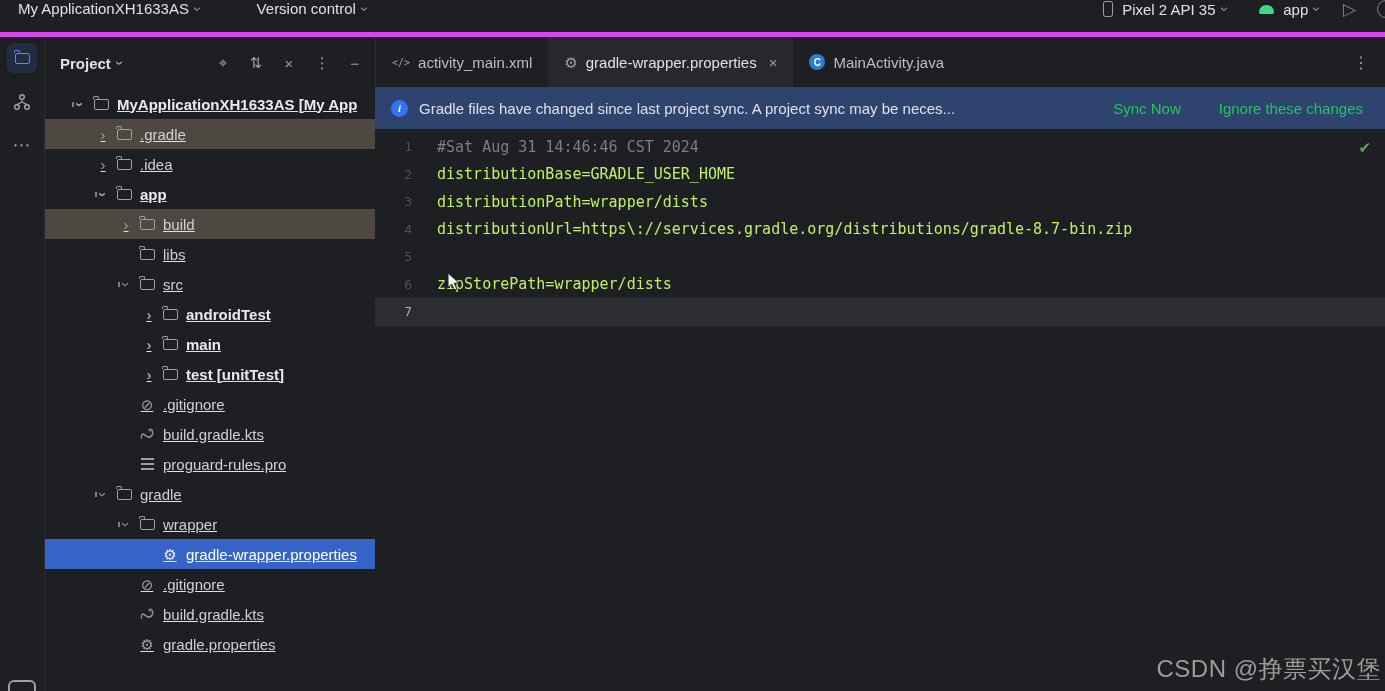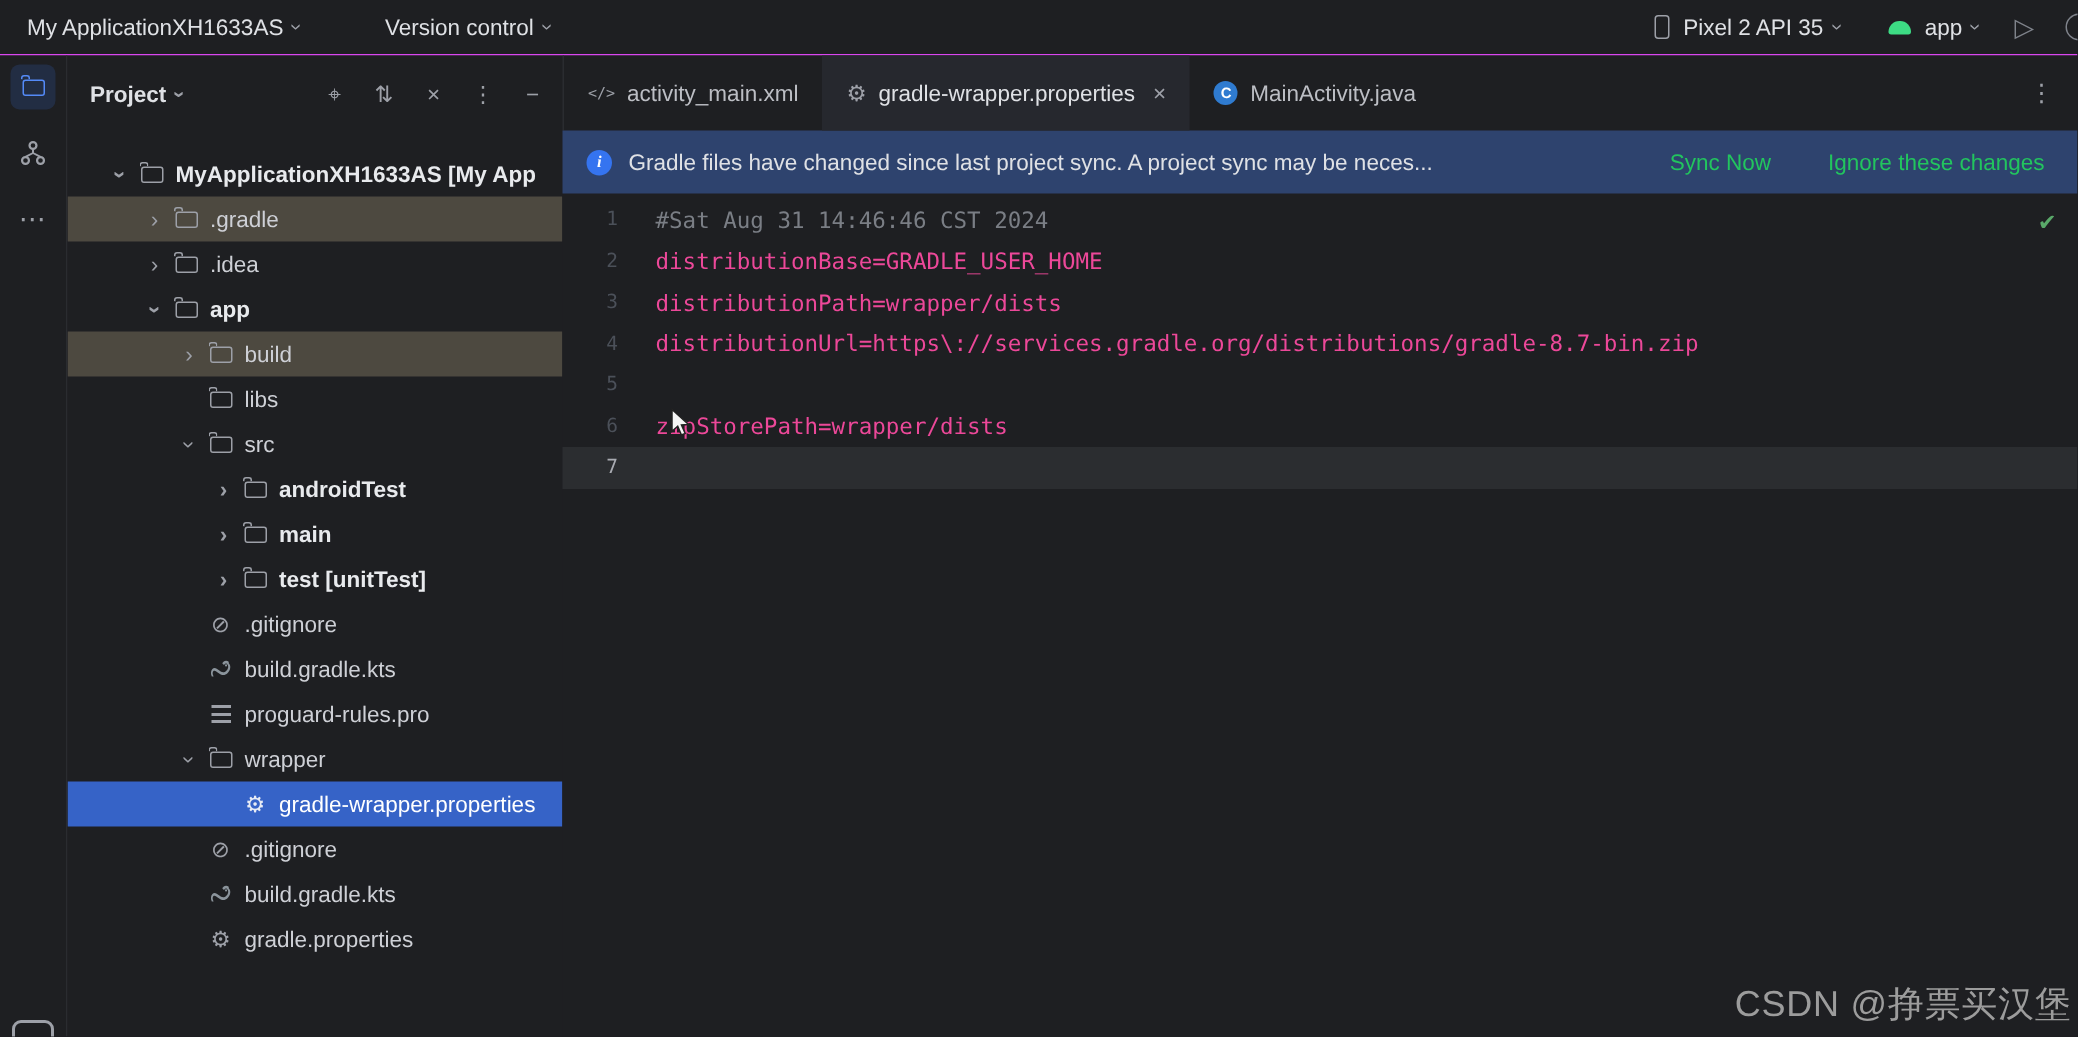--- a/index.html
+++ b/index.html
@@ -2,22 +2,22 @@
 <html><head>
 <meta charset="utf-8">
 <style>
   html,body{margin:0;padding:0;}
   body{
     width:1385px;height:691px;position:relative;overflow:hidden;
     background:#1e1f22;color:#dfe1e5;
     font-family:"Liberation Sans",sans-serif;font-size:15px;
   }
   
-  .titlebar{position:absolute;left:0;top:0;width:100%;height:37px;display:flex;align-items:center;
-    background:#1e1f22;border-bottom:1px solid #d946ef;box-sizing:border-box;}
+  .titlebar{position:absolute;left:0;top:0;width:100%;height:37px;display:flex;align-items:flex-start;
+    background:#1e1f22;border-bottom:5px solid #d946ef;box-sizing:border-box;}
   .tb-left{display:flex;align-items:center;padding-left:18px;}
   .tb-item{display:flex;align-items:center;gap:7px;cursor:pointer;}
   .tb-item + .tb-item{margin-left:56px;}
   .chevglyph{color:#9da0a8;font-size:14px;display:inline-flex;transform:rotate(90deg);line-height:1;}
   .tb-right{margin-left:auto;display:flex;align-items:center;gap:9px;padding-right:2px;}
   .phone-ic{width:10px;height:16px;border:1.5px solid #9da0a8;border-radius:2.5px;box-sizing:border-box;}
   .android-ic{width:15px;height:9px;background:#3ddc84;border-radius:8px 8px 2px 2px;}
   .play-ic{color:#7f838b;font-size:17px;line-height:1;margin-left:14px;}
   .clip-ic{width:18px;height:18px;border-radius:50%;border:1.5px solid #7f838b;box-sizing:border-box;margin-left:12px;margin-right:-12px;flex:none;}
   .gap14{width:14px;}
@@ -32,21 +32,21 @@
   .fold.blue, .fold.blue::before{border-color:#548af7;}
   .strip-ic{margin-top:20px;color:#9da0a8;cursor:pointer;}
   .more-glyph{font-size:18px;letter-spacing:1px;}
   .strip-bottom{position:absolute;bottom:-17px;width:28px;height:28px;border:2px solid #9da0a8;border-radius:6px;box-sizing:border-box;}
   
   .panel{position:absolute;left:45px;top:37px;width:330px;bottom:0;overflow:hidden;background:#1e1f22;}
   .panel-header{height:52px;display:flex;align-items:center;padding:0 12px 0 15px;box-sizing:border-box;}
   .panel-title{display:flex;align-items:center;gap:7px;font-weight:600;cursor:pointer;}
   .ph-icons{margin-left:auto;display:flex;align-items:center;gap:17px;color:#9da0a8;font-size:15px;}
   .ph-icons span{cursor:pointer;display:inline-flex;width:16px;justify-content:center;}
-  .tree{position:absolute;top:64px;left:0;right:0;}
+  .tree{position:absolute;top:52px;left:0;right:0;text-decoration:underline;}
   .trow{height:30px;display:flex;align-items:center;color:#ced0d6;cursor:pointer;white-space:nowrap;}
   .d0{padding-left:24px;}.d1{padding-left:47px;}.d2{padding-left:70px;}.d3{padding-left:93px;}
   .chev{width:22px;flex:none;color:#9da0a8;font-size:15px;display:flex;justify-content:center;line-height:1;}
   .chev.down{transform:rotate(90deg);}
   .chev.leafpad{visibility:hidden;}
   .ic{width:20px;flex:none;display:flex;justify-content:center;align-items:center;margin-right:6px;}
   .lbl{overflow:hidden;}
   .boldrow{font-weight:700;color:#e8eaed;}
   .hl-olive{background:#4d4940;}
   .hl-sel{background:#3663c7;color:#ffffff;}
@@ -69,21 +69,21 @@
   .banner{height:42px;background:#2e436e;display:flex;align-items:center;padding:0 10px 0 16px;box-sizing:border-box;color:#dfe1e5;}
   .infoic{width:17px;height:17px;border-radius:50%;background:#3574f0;color:#fff;font-size:11px;font-weight:700;font-style:italic;
     display:flex;align-items:center;justify-content:center;flex:none;font-family:"Liberation Serif",serif;}
   .bmsg{margin-left:11px;}
   .blinks{margin-left:auto;display:flex;gap:38px;padding-right:12px;}
   .blink{color:#22c55e;cursor:pointer;}
   .code{position:absolute;top:92px;left:0;right:0;bottom:0;padding-top:4px;
     font-family:"DejaVu Sans Mono","Liberation Mono",monospace;font-size:15px;}
   .cline{display:flex;height:27.5px;align-items:center;}
   .lnum{width:37px;flex:none;text-align:right;color:#4b5059;font-size:13px;cursor:pointer;}
-  .ltext{margin-left:25px;white-space:pre;color:#ec4899;}
+  .ltext{margin-left:25px;white-space:pre;color:#bef264;}
   .cline.comment .ltext{color:#7a7e85;}
   .cline.current{background:#2b2d30;}
   .cline.current .lnum{color:#a9abb2;}
   .checkmark{position:absolute;top:102px;right:14px;color:#59a869;font-size:15px;}
   
   .cursor{position:absolute;left:447px;top:272px;z-index:50;pointer-events:none;}
   .watermark{position:absolute;right:4px;top:653px;font-size:24px;color:#9c9c9c;letter-spacing:.5px;}
 </style>
 </head>
 <body>
@@ -249,20 +249,27 @@
     </div>
 
     <div class="trow d2">
       <span class="chev leafpad"></span>
       <span class="ic">
           <span class="linesic"></span>
         </span>
       <span class="lbl">proguard-rules.pro</span>
     </div>
 
+    <div class="trow d1">
+      <span class="chev down">›</span>
+      <span class="ic">
+          <span class="fold"></span>
+        </span>
+      <span class="lbl">gradle</span>
+    </div>
 
     <div class="trow d2">
       <span class="chev down">›</span>
       <span class="ic">
           <span class="fold"></span>
         </span>
       <span class="lbl">wrapper</span>
     </div>
 
 

